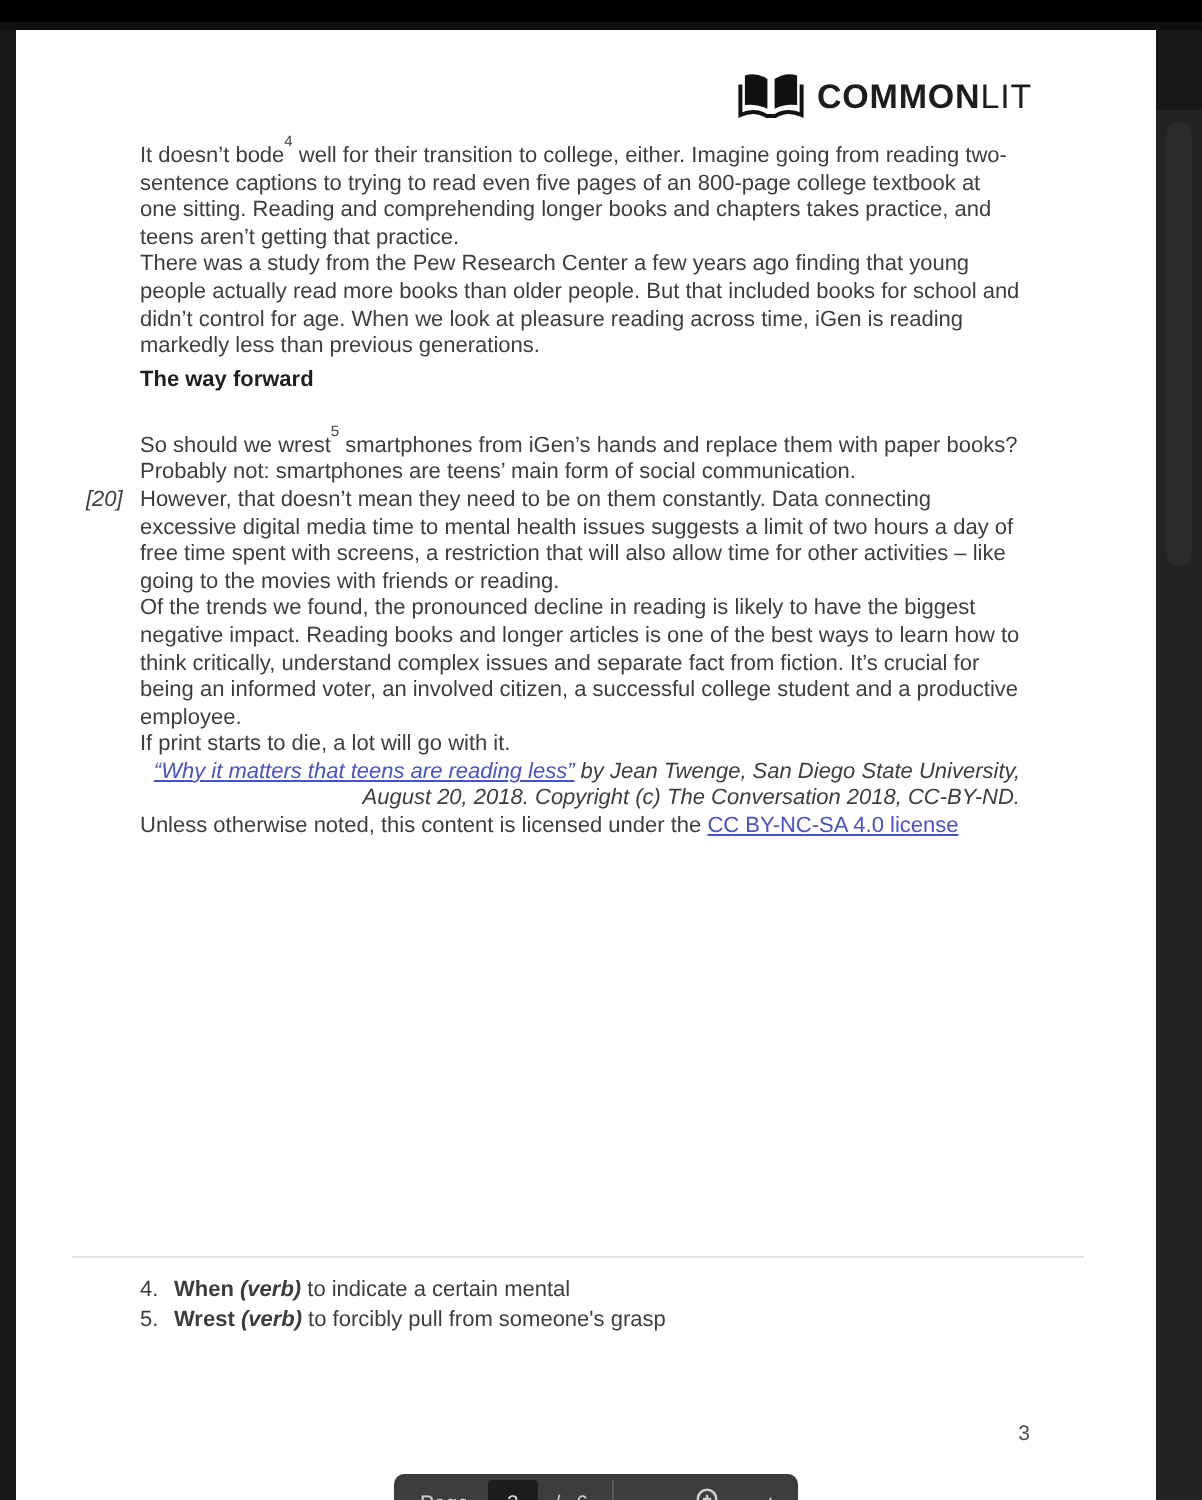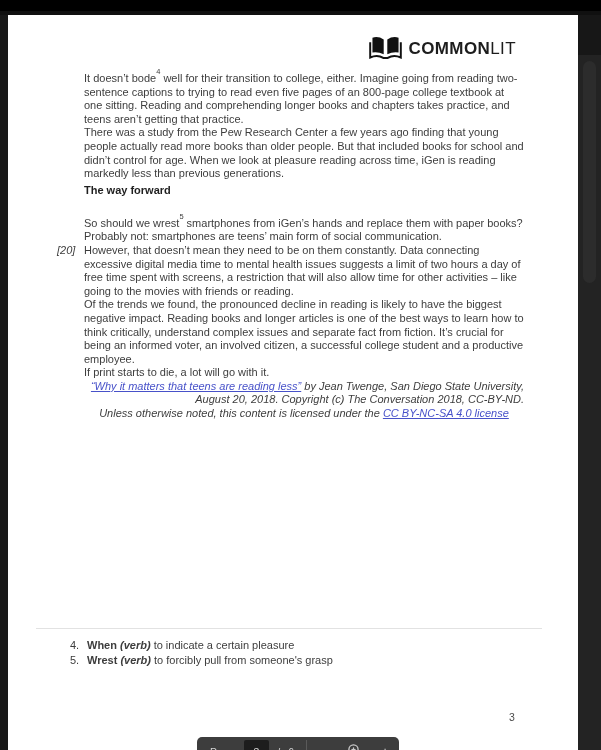--- a/index.html
+++ b/index.html
@@ -41,42 +41,42 @@
     position: absolute; top: 20px; right: 62px;
     display: flex; align-items: center; gap: 7px;
   }
   .logo svg { display: block; }
   .logo-text { font-size: 17px; color: #1d1d1d; letter-spacing: 0.4px; white-space: nowrap; }
   .logo-text .b { font-weight: 700; }
   .logo-text .l { font-weight: 400; }
 
   
   .content {
-    position: absolute; left: 76px; top: 57px; width: 440px;
+    position: absolute; left: 62px; top: 57px; width: 440px;
     font-size: 11px; line-height: 13.6px; color: #3d3d3d;
   }
   .content p { margin: 0; }
   .p1 { margin-bottom: 16px; }
   .p2 { margin-bottom: 16px; }
   .heading { font-size: 11px; line-height: 19px; font-weight: 700; color: #1f1f1f; margin-bottom: 17px; }
   .p3 { margin-bottom: 14px; }
   .p4 { margin-bottom: 15px; }
   .p5 { margin-bottom: 12px; position: relative; }
   .p6 { margin-bottom: 17px; }
   .p7 { margin-bottom: 37px; }
   sup { font-size: 7.5px; line-height: 0; position: relative; top: -3px; }
 
   .para-marker {
     position: absolute; left: -27px; top: 0;
     color: #3d3d3d;
     font-style: italic;
   }
 
   .citation { text-align: right; font-style: italic; margin-bottom: 15px; }
-  .license  { text-align: center; font-style: italic; }
+  .license  { text-align: left; }
   a.doc-link { color: #4751c9; text-decoration: underline; cursor: pointer; }
 
   
   .footnote-divider {
     position: absolute; left: 28px; top: 613px; width: 506px; height: 1px;
     background: #e2e2e2;
   }
   .footnotes { position: absolute; left: 62px; top: 623px; width: 460px; font-size: 11px; line-height: 14.6px; }
   .footnote-row { display: flex; }
   .fn-num { width: 17px; flex: 0 0 17px; }
@@ -151,21 +151,21 @@
       <p class="citation"><a class="doc-link">“Why it matters that teens are reading less”</a><span> by Jean Twenge, San Diego State University, August 20, 2018. Copyright (c) The Conversation 2018, CC-BY-ND.</span></p>
 
       <p class="license"><span>Unless otherwise noted, this content is licensed under the </span><a class="doc-link">CC BY-NC-SA 4.0 license</a></p>
     </div>
 
     <div class="footnote-divider"></div>
 
     <div class="footnotes">
       <div class="footnote-row">
         <span class="fn-num">4.</span>
-        <span><span class="fn-term">When</span> <span class="fn-pos">(verb)</span><span> to indicate a certain pleasure</span></span>
+        <span><span class="fn-term">When</span> <span class="fn-pos">(verb)</span><span> to indicate a certain mental</span></span>
       </div>
       <div class="footnote-row">
         <span class="fn-num">5.</span>
         <span><span class="fn-term">Wrest</span> <span class="fn-pos">(verb)</span><span> to forcibly pull from someone's grasp</span></span>
       </div>
     </div>
 
     <div class="page-number">3</div>
   </div>
 

